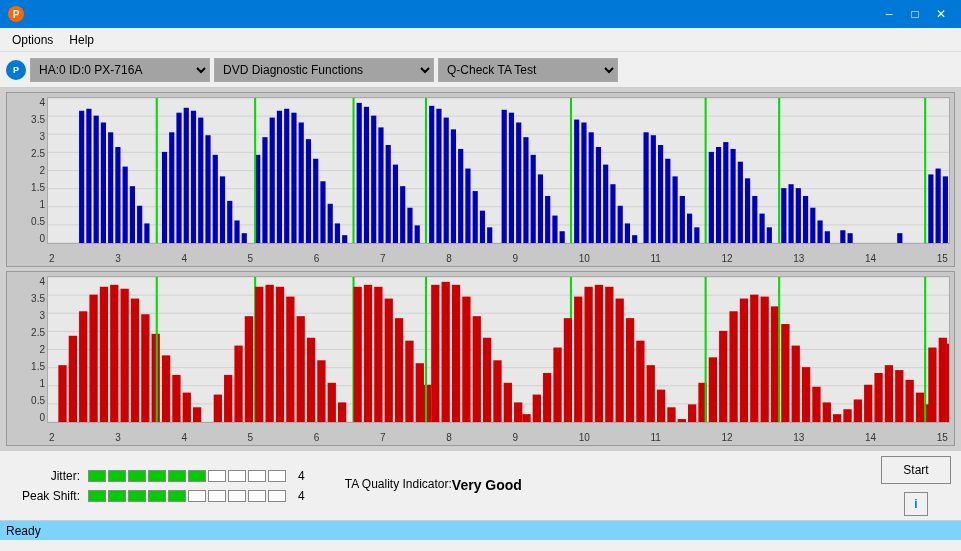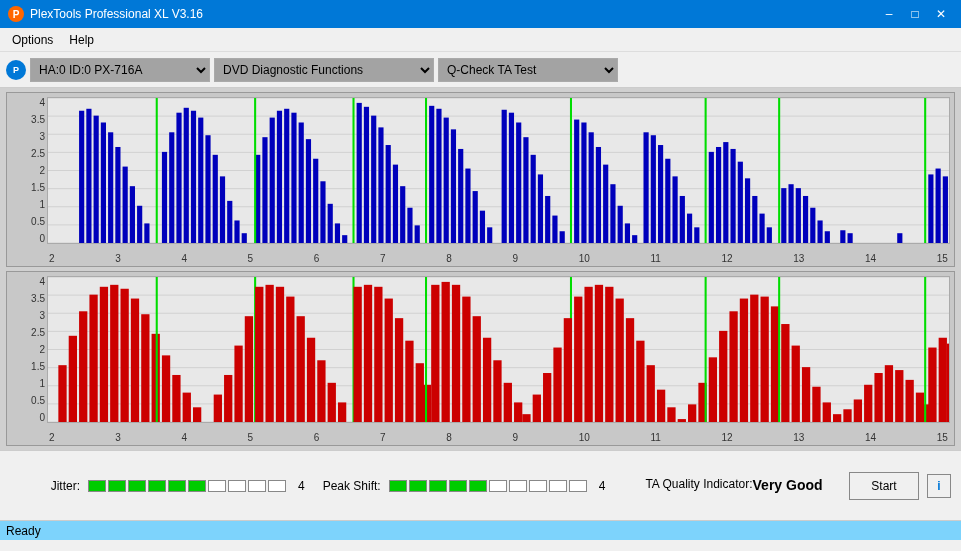--- a/index.html
+++ b/index.html
@@ -143,21 +143,21 @@
     .bottom-panel {
       background: #f0f0f0;
       padding: 6px 10px;
       display: flex;
       align-items: center;
       height: 70px;
       border-top: 1px solid #ccc;
     }
     .metrics-section {
       display: flex;
-      flex-direction: row;
+      flex-direction: column;
       gap: 6px;
       min-width: 280px;
     }
     .metric-row {
       display: flex;
       align-items: center;
       gap: 8px;
     }
     .metric-label {
       font-size: 12px;
@@ -185,21 +185,21 @@
       flex-direction: row;
       justify-content: center;
       margin-left: 40px;
     }
     .ta-label { font-size: 12px; margin-bottom: 4px; }
     .ta-value { font-size: 14px; font-weight: bold; color: #000000; }
 
     .start-section {
       margin-left: auto;
       display: flex;
-      flex-direction: row;
+      flex-direction: column;
       align-items: center;
       gap: 8px;
     }
     .start-btn {
       width: 70px; height: 28px;
       background: #f0f0f0;
       border: 1px solid #888;
       cursor: pointer;
       font-size: 12px;
     }
@@ -225,21 +225,20 @@
     }
   </style>
 </head>
 <body>
 
 <div class="title-bar">
   <div class="title-bar-left">
     <div class="title-icon">
       <span>P</span>
     </div>
-    <span class="title-text">PlexTools Professional XL V3.16</span>
   </div>
   <div class="title-controls">
     <button class="title-btn">–</button>
     <button class="title-btn">□</button>
     <button class="title-btn close">✕</button>
   </div>
 </div>
 
 <div class="menu-bar">
   <div class="menu-item">Options</div>

